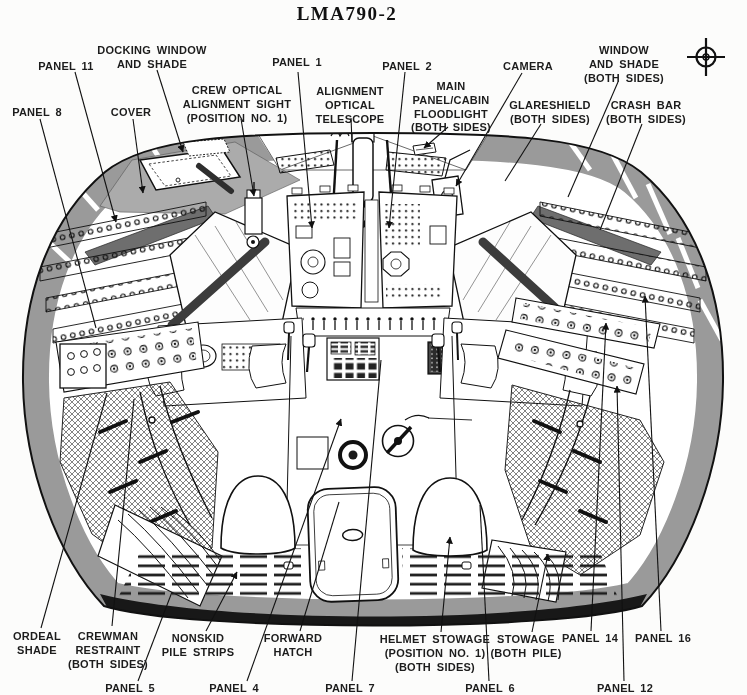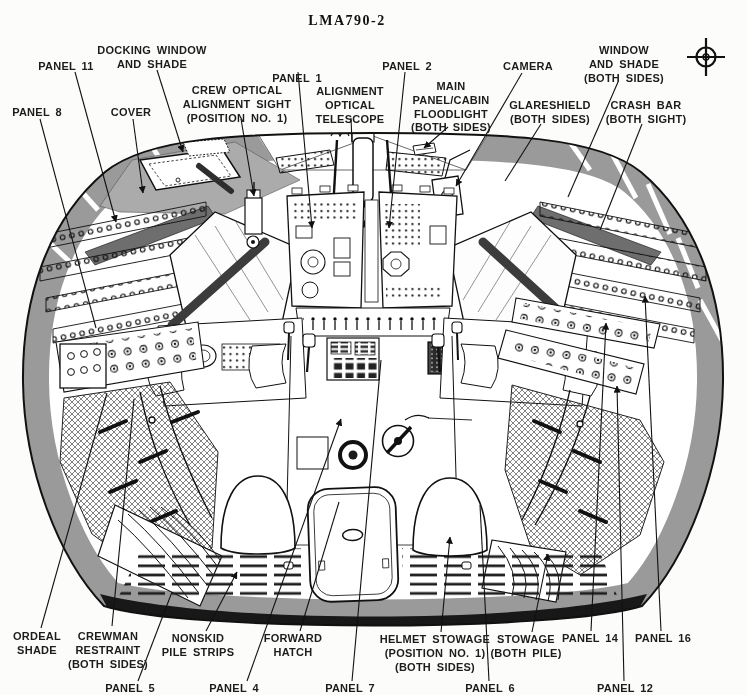--- a/index.html
+++ b/index.html
@@ -12,22 +12,22 @@
     overflow:hidden;font-family:"Liberation Sans",sans-serif;
   }
   #art{position:absolute;left:0;top:0;}
   .label{
     position:absolute;transform:translateX(-50%);text-align:center;
     font-weight:bold;font-size:11px;line-height:1.25;
     letter-spacing:.25px;word-spacing:2.5px;white-space:pre-line;
     color:var(--ink);
   }
   .fig-title{
-    position:absolute;left:347px;top:13px;transform:translateX(-50%);
-    font-family:"Liberation Serif",serif;font-weight:600;font-size:14px;
+    position:absolute;left:347px;top:3px;transform:translateX(-50%);
+    font-family:"Liberation Serif",serif;font-weight:600;font-size:19px;
     letter-spacing:1.5px;color:#111;
   }
 </style>
 </head>
 <body>
 
 <div id="stage">
 
 <svg id="art" width="747" height="695" viewBox="0 0 747 695">
   <defs>
@@ -405,37 +405,37 @@
 <div class="fig-title">LMA790-2</div>
 
 <div class="label" style="left:66px;top:60px">PANEL 11</div>
 <div class="label" style="left:152px;top:44px">DOCKING WINDOW
 AND SHADE</div>
 <div class="label" style="left:37px;top:106px">PANEL 8</div>
 <div class="label" style="left:131px;top:106px">COVER</div>
 <div class="label" style="left:237px;top:84px">CREW OPTICAL
 ALIGNMENT SIGHT
 (POSITION NO. 1)</div>
-<div class="label" style="left:297px;top:72px">PANEL 1</div>
+<div class="label" style="left:297px;top:56px">PANEL 1</div>
 <div class="label" style="left:350px;top:85px">ALIGNMENT
 OPTICAL
 TELESCOPE</div>
 <div class="label" style="left:407px;top:60px">PANEL 2</div>
 <div class="label" style="left:451px;top:80px">MAIN
 PANEL/CABIN
 FLOODLIGHT
 (BOTH SIDES)</div>
 <div class="label" style="left:528px;top:60px">CAMERA</div>
 <div class="label" style="left:550px;top:99px">GLARESHIELD
 (BOTH SIDES)</div>
 <div class="label" style="left:624px;top:44px">WINDOW
 AND SHADE
 (BOTH SIDES)</div>
 <div class="label" style="left:646px;top:99px">CRASH BAR
-(BOTH SIGHT)</div>
+(BOTH SIDES)</div>
 
 <div class="label" style="left:37px;top:630px">ORDEAL
 SHADE</div>
 <div class="label" style="left:108px;top:630px">CREWMAN
 RESTRAINT
 (BOTH SIDES)</div>
 <div class="label" style="left:198px;top:632px">NONSKID
 PILE STRIPS</div>
 <div class="label" style="left:293px;top:632px">FORWARD
 HATCH</div>

